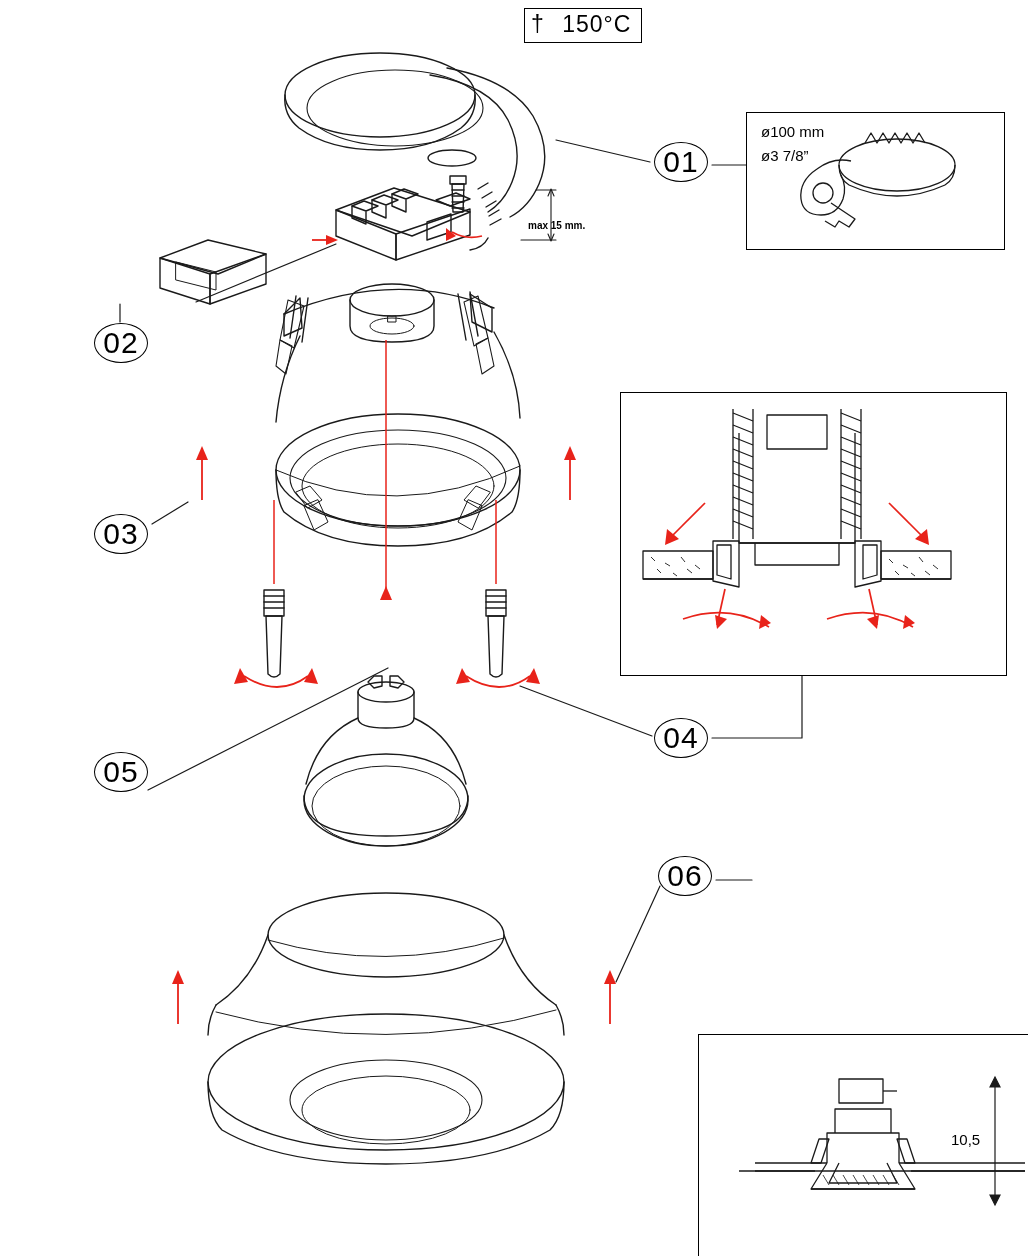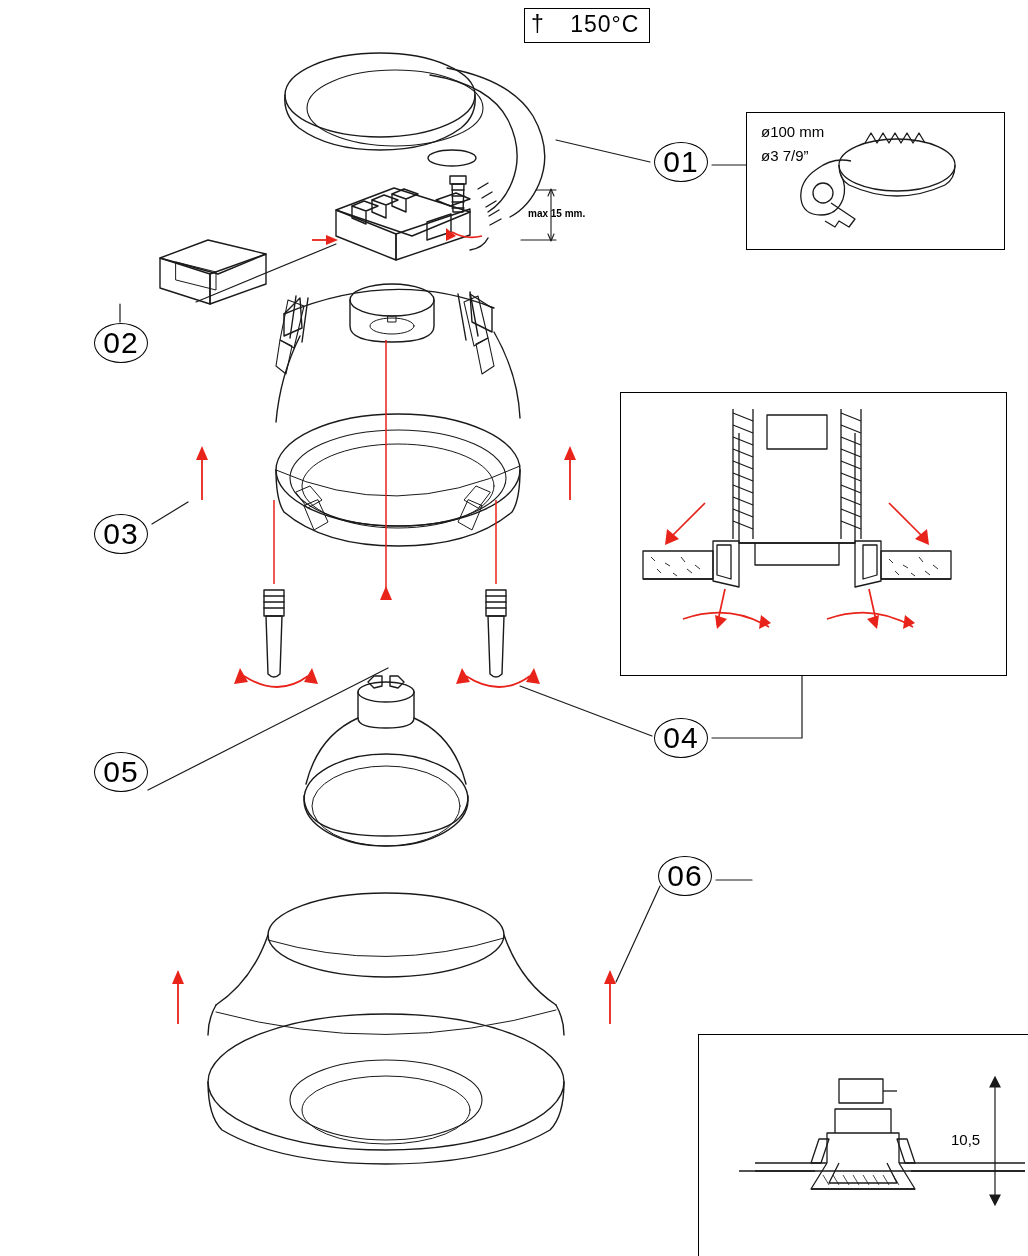--- a/index.html
+++ b/index.html
@@ -14,21 +14,21 @@
         border-radius:50%;display:flex;align-items:center;justify-content:center;
         font-size:30px;letter-spacing:1px;background:#fff;}
 
   
   .box{position:absolute;border:1.6px solid #000;background:#fff;padding-left:33px;}
 
   .temp{position:absolute;border:1.6px solid #000;background:#fff;
         padding:2px 10px 4px 6px;font-size:23px;letter-spacing:1px;}
 
   .small{font-size:15px;}
-  .tiny{font-size:10px;font-weight:bold;}
+  .tiny{font-size:10px;font-weight:bold;margin-top:12px;}
   .dim{font-size:15px;text-align:center;}
   .clack{font-size:13px;font-weight:bold;letter-spacing:0.5px;}
 </style>
 </head>
 <body>
 
 <div class="stage">
 
   <svg class="layer" viewBox="0 0 1028 1256">
     <g fill="none" stroke="#1a1a1a" stroke-width="1.4" stroke-linecap="round" stroke-linejoin="round">
@@ -200,21 +200,21 @@
       <path d="M338 240 l-12 -5 l0 10 z" stroke="none"></path>
       <g fill="none">
           <path d="M452 232 q14 8 30 4"></path>
         </g>
       <path d="M446 228 l10 8 l-10 5 z" stroke="none"></path>
     </g>
   </svg>
 
   <div class="temp" style="left:524px;top:8px;">
     <span>†</span>
-    <span style="margin-left:18px">150°C</span>
+    <span style="margin-left:10px">150°C</span>
   </div>
 
   <div class="step" style="left:654px;top:142px;">
       <span>01</span>
     </div>
   <div class="step" style="left:94px;top:323px;">
       <span>02</span>
     </div>
   <div class="step" style="left:94px;top:514px;">
       <span>03</span>
@@ -226,21 +226,21 @@
       <span>05</span>
     </div>
   <div class="step" style="left:658px;top:856px;">
       <span>06</span>
     </div>
 
   <div class="lbl tiny" style="left:528px;top:208px;">max 15 mm.</div>
 
   <div class="box" style="left:746px;top:112px;width:224px;height:136px;">
     <div class="lbl small" style="left:14px;top:10px;position:absolute;">ø100  mm</div>
-    <div class="lbl small" style="left:14px;top:34px;position:absolute;">ø3 7/9”</div>
+    <div class="lbl small" style="left:14px;top:34px;position:absolute;">ø3 7/8”</div>
     <svg viewBox="0 0 224 136" style="position:absolute;left:0;top:0;width:224px;height:136px;">
       <g fill="none" stroke="#1a1a1a" stroke-width="1.3" stroke-linejoin="round">
         <ellipse cx="150" cy="52" rx="58" ry="26"></ellipse>
         <path d="M92 52 q0 14 10 20 M208 52 q0 14 -10 20"></path>
         <path d="M102 72 q48 22 96 0"></path>
         <path d="M118 30 l6 -10 l6 10 l6 -10 l6 10 l6 -10 l6 10 l6 -10 l6 10 l6 -10 l6 10"></path>
         <path d="M104 48 q-18 -4 -34 8 q-18 12 -16 30 q2 16 20 16 q16 0 22 -16 q4 -12 -2 -24"></path>
         <circle cx="76" cy="80" r="10"></circle>
         <path d="M84 90 l24 16 l-6 8 l-10 -6 l-4 6 l-10 -6"></path>
       </g>

